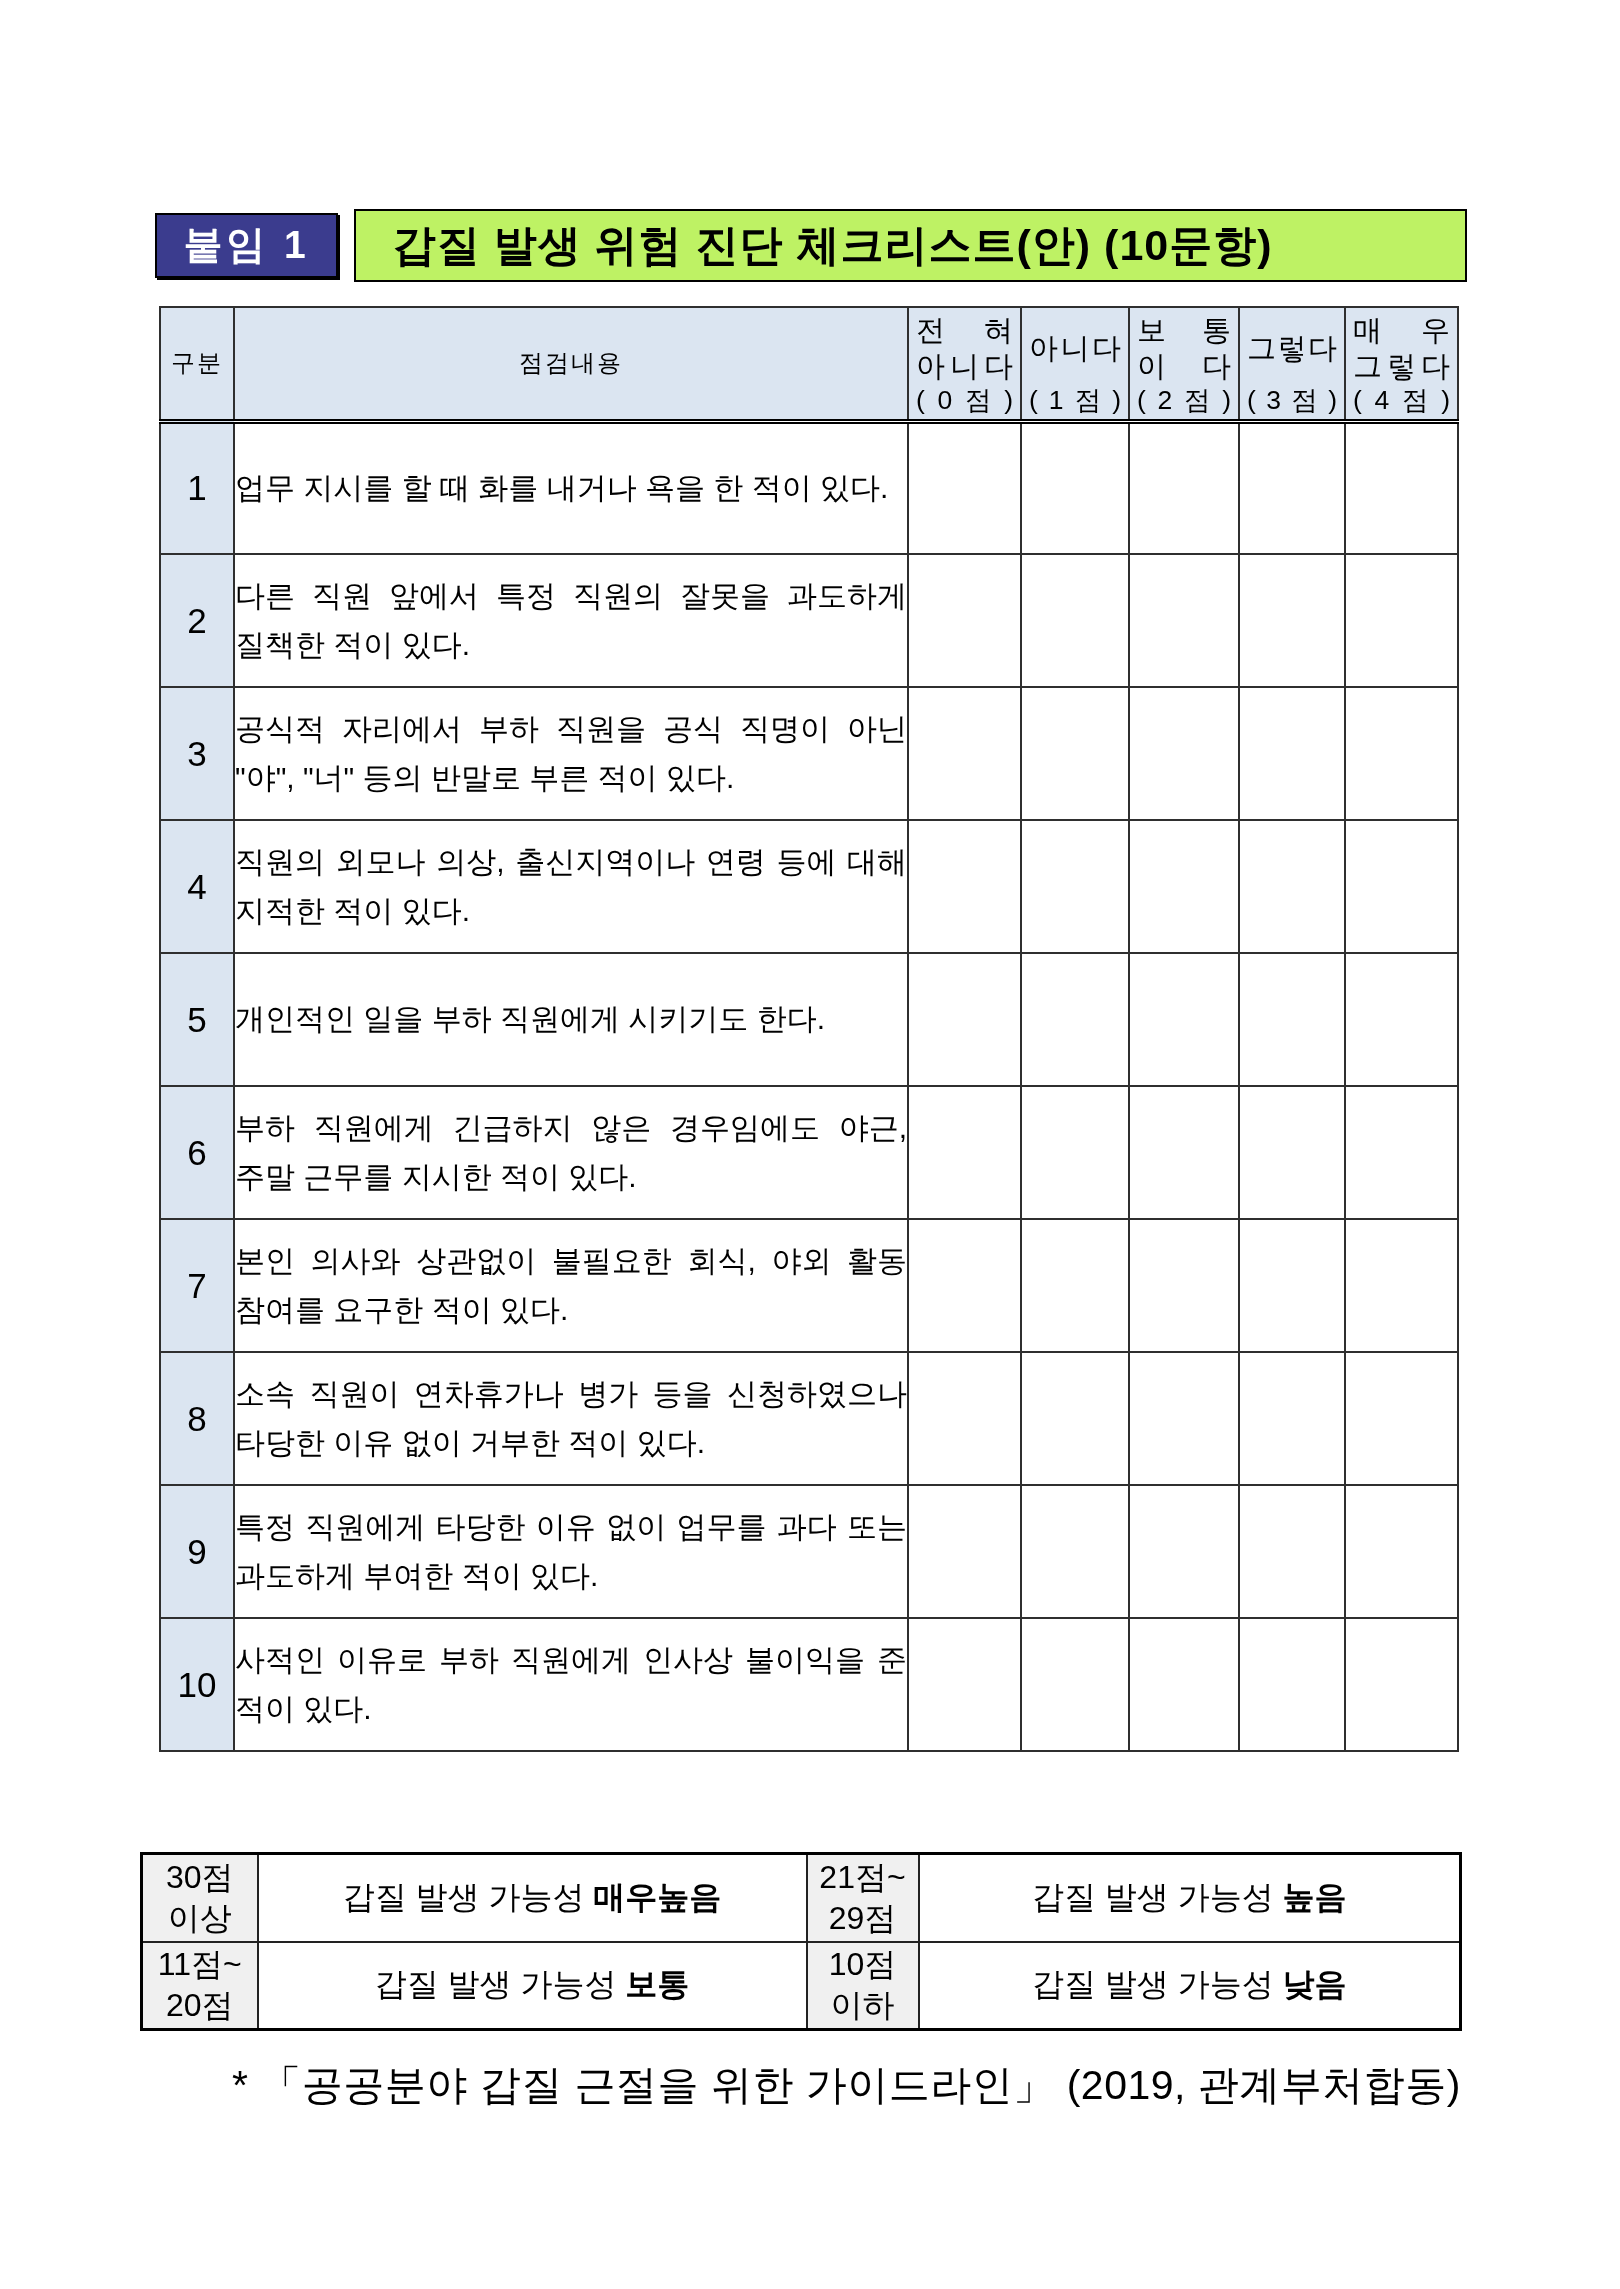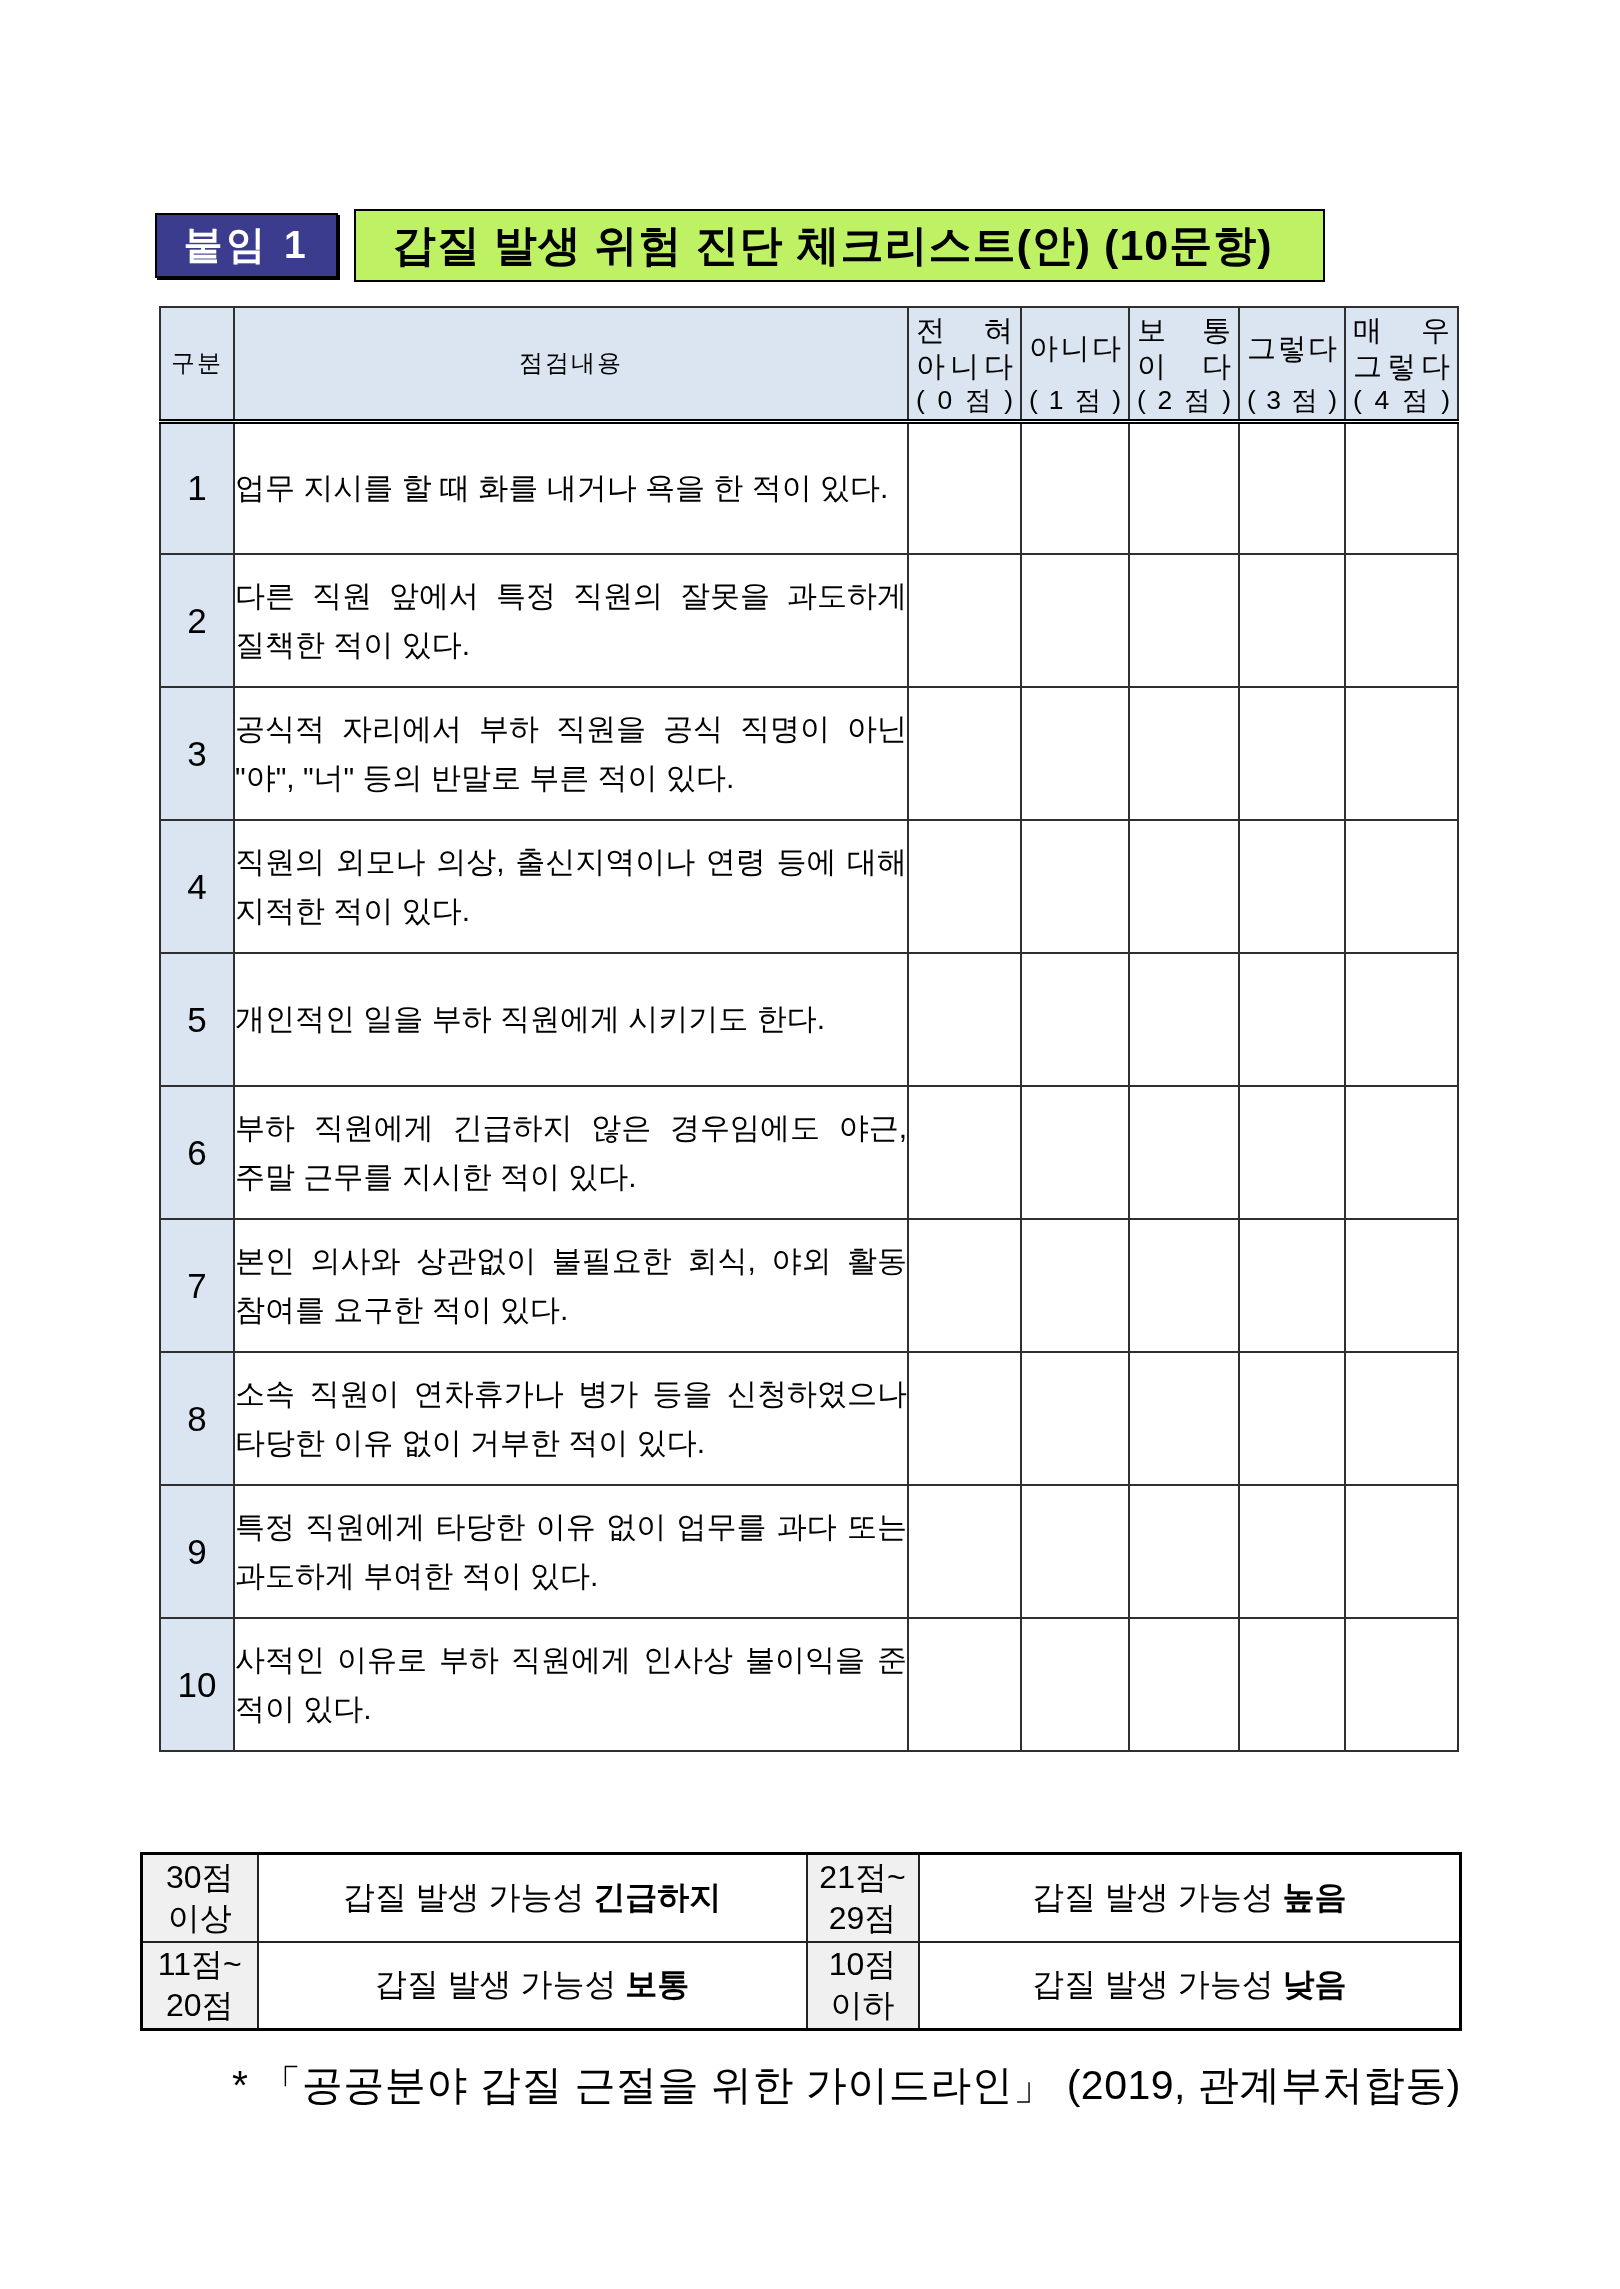--- a/index.html
+++ b/index.html
@@ -1,20 +1,20 @@
 <!DOCTYPE html>
 <html style="--attachment_bg: #3b3c8e; --header_bg: #dbe5f1; --range_bg: #f0f0f0;"><head>
 <meta charset="utf-8">
 <style>
   html,body{margin:0;padding:0;background:#fff;}
   .page{position:relative;width:1620px;height:2290px;background:#fff;overflow:hidden;
         font-family:"Liberation Sans","DejaVu Sans",sans-serif;color:#000;}
 
   
-  .banner{position:absolute;top:209px;left:155px;width:1170px;height:73px;display:flex;}
+  .banner{position:absolute;top:209px;left:155px;width:1312px;height:73px;display:flex;}
   .attach-box{width:183px;height:65px;margin-top:3.9px;background:var(--attachment_bg,#3b3c8e);
 ated      border:2px solid #000;color:#fff;font-weight:bold;font-size:39px;letter-spacing:3.9px;
       display:flex;align-items:center;justify-content:center;box-sizing:border-box;
       box-shadow:2px 2px 0 #000;}
   .attach-box{border:2px solid #000;}
   .title-box{flex:1;margin-left:15.7px;border:2.9px solid #000;box-sizing:border-box;background:#bef264;
       display:flex;align-items:center;padding-left:37px;font-weight:bold;font-size:43px;
       letter-spacing:1px;white-space:nowrap;}
 
   
@@ -275,21 +275,21 @@
         <col style="width:542px">
     </colgroup>
     <tbody>
         <tr>
       <td class="range-cell">
         <div>30점</div>
         <div>이상</div>
       </td>
       <td class="desc-cell">
         <span>갑질 발생 가능성</span>
-        <span class="level">긴급하지</span>
+        <span class="level">매우높음</span>
       </td>
       <td class="range-cell">
         <div>21점~</div>
         <div>29점</div>
       </td>
       <td class="desc-cell">
         <span>갑질 발생 가능성</span>
         <span class="level">높음</span>
       </td>
     </tr>

